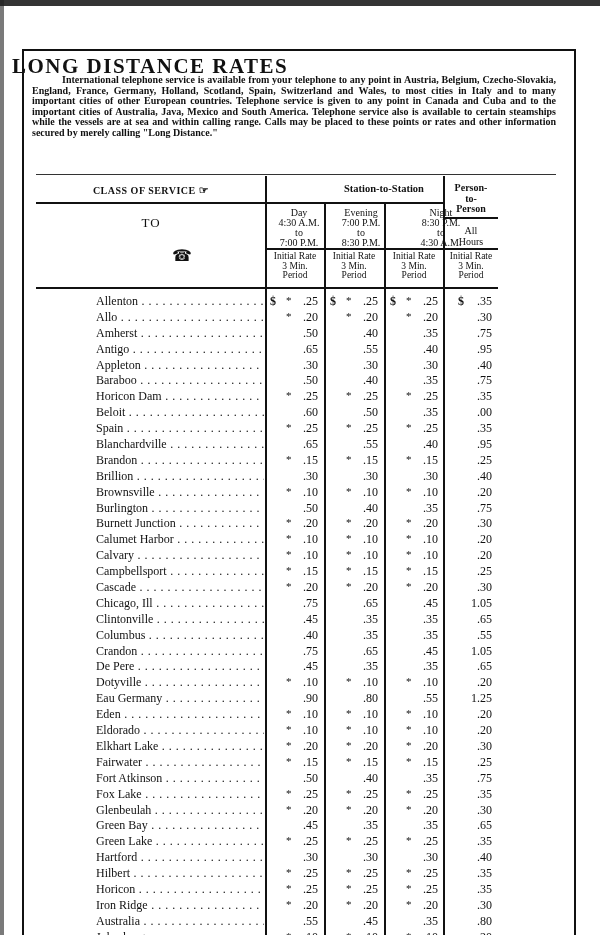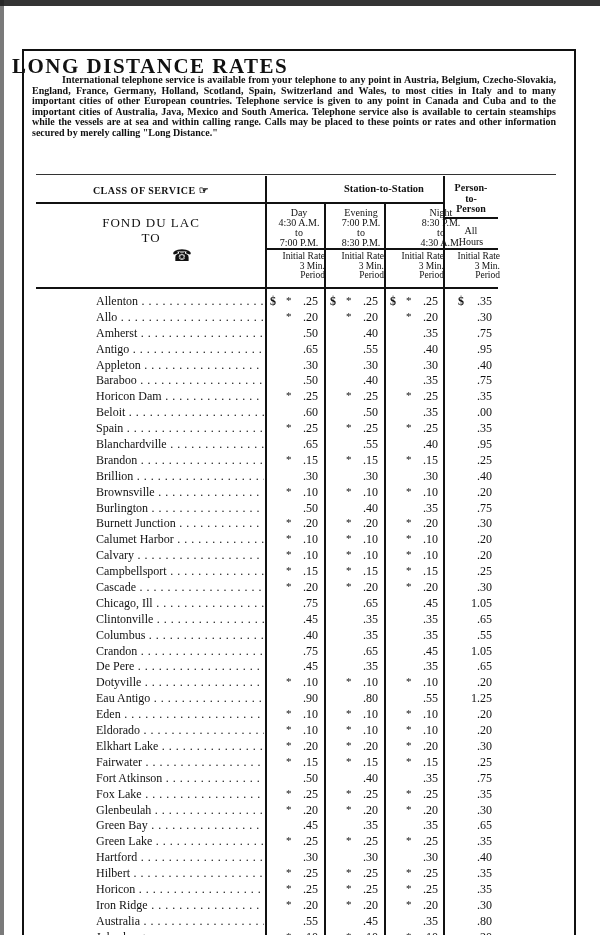--- a/index.html
+++ b/index.html
@@ -38,21 +38,21 @@
   .hdr { position: absolute; font-family: "Liberation Serif", serif; color: #111; text-align: center; }
   .vline { position: absolute; background: #111; width: 1.5px; }
   .hline { position: absolute; background: #111; height: 1.5px; }
   .class-service { left: 36px; width: 230px; top: 184px; font-size: 10px; letter-spacing: 0.5px; font-weight: bold; }
   .class-service .hand { font-size: 11px; }
   .fdl { left: 36px; width: 230px; top: 215px; font-size: 13px; line-height: 15px; letter-spacing: 1px; }
   .phone-icon { left: 172px; top: 246px; width: 14px; height: 20px; font-size: 16px; }
   .sts { left: 268px; width: 176px; top: 183px; font-size: 10.5px; font-weight: bold; margin-left: 28px; }
   .p2p { left: 446px; width: 50px; top: 183px; font-size: 10px; font-weight: bold; line-height: 10.5px; }
   .tp { top: 208px; font-size: 10px; line-height: 10px; width: 66px; }
-  .ir { top: 252px; font-size: 9.5px; line-height: 9.5px; width: 60px; text-align: right; }
+  .ir { top: 252px; font-size: 9.5px; line-height: 9.5px; width: 60px; }
   .allhours { left: 446px; width: 50px; top: 226px; font-size: 10px; line-height: 10.5px; }
 
   
   .rows { position: absolute; left: 0; top: 294px; width: 600px; }
   .row { position: relative; height: 15.9px; font-size: 12px; font-family: "Liberation Serif", serif; text-align: center; }
   .row .city {
     position: absolute; left: 96px; width: 168px; white-space: nowrap; overflow: hidden;
   }
   .row .city::after {
     content: " . . . . . . . . . . . . . . . . . . . . . . . . . . . . . . . . . . . . . .";
@@ -92,21 +92,20 @@
 <div class="hline" style="left:266px; width:177px; top:202px;"></div>
 <div class="hline" style="left:444px; width:54px; top:217px;"></div>
 <div class="hline" style="left:266px; width:232px; top:248px;"></div>
 <div class="hline" style="left:36px; width:462px; top:287px;"></div>
 
 <div class="hdr class-service">
   <span>CLASS OF SERVICE</span>
   <span class="hand">☞</span>
 </div>
 <div class="hdr fdl">
-  <div>FOND DU LAC</div>
   <div>TO</div>
 </div>
 <div class="hdr phone-icon">☎</div>
 
 <div class="hdr sts">Station-to-Station</div>
 <div class="hdr p2p">
   <div>Person-</div>
   <div>to-</div>
   <div>Person</div>
 </div>
@@ -565,21 +564,21 @@
       </span>
       <span class="cell c-night">
         <span class="star">*</span>
         <span class="val">.10</span>
       </span>
       <span class="cell c-p2p">
         <span class="val">.20</span>
       </span>
     </div>
     <div class="row">
-      <span class="city">Eau Antigo</span>
+      <span class="city">Eau Germany</span>
       <span class="cell c-day">
         <span class="val">.90</span>
       </span>
       <span class="cell c-eve">
         <span class="val">.80</span>
       </span>
       <span class="cell c-night">
         <span class="val">.55</span>
       </span>
       <span class="cell c-p2p">

